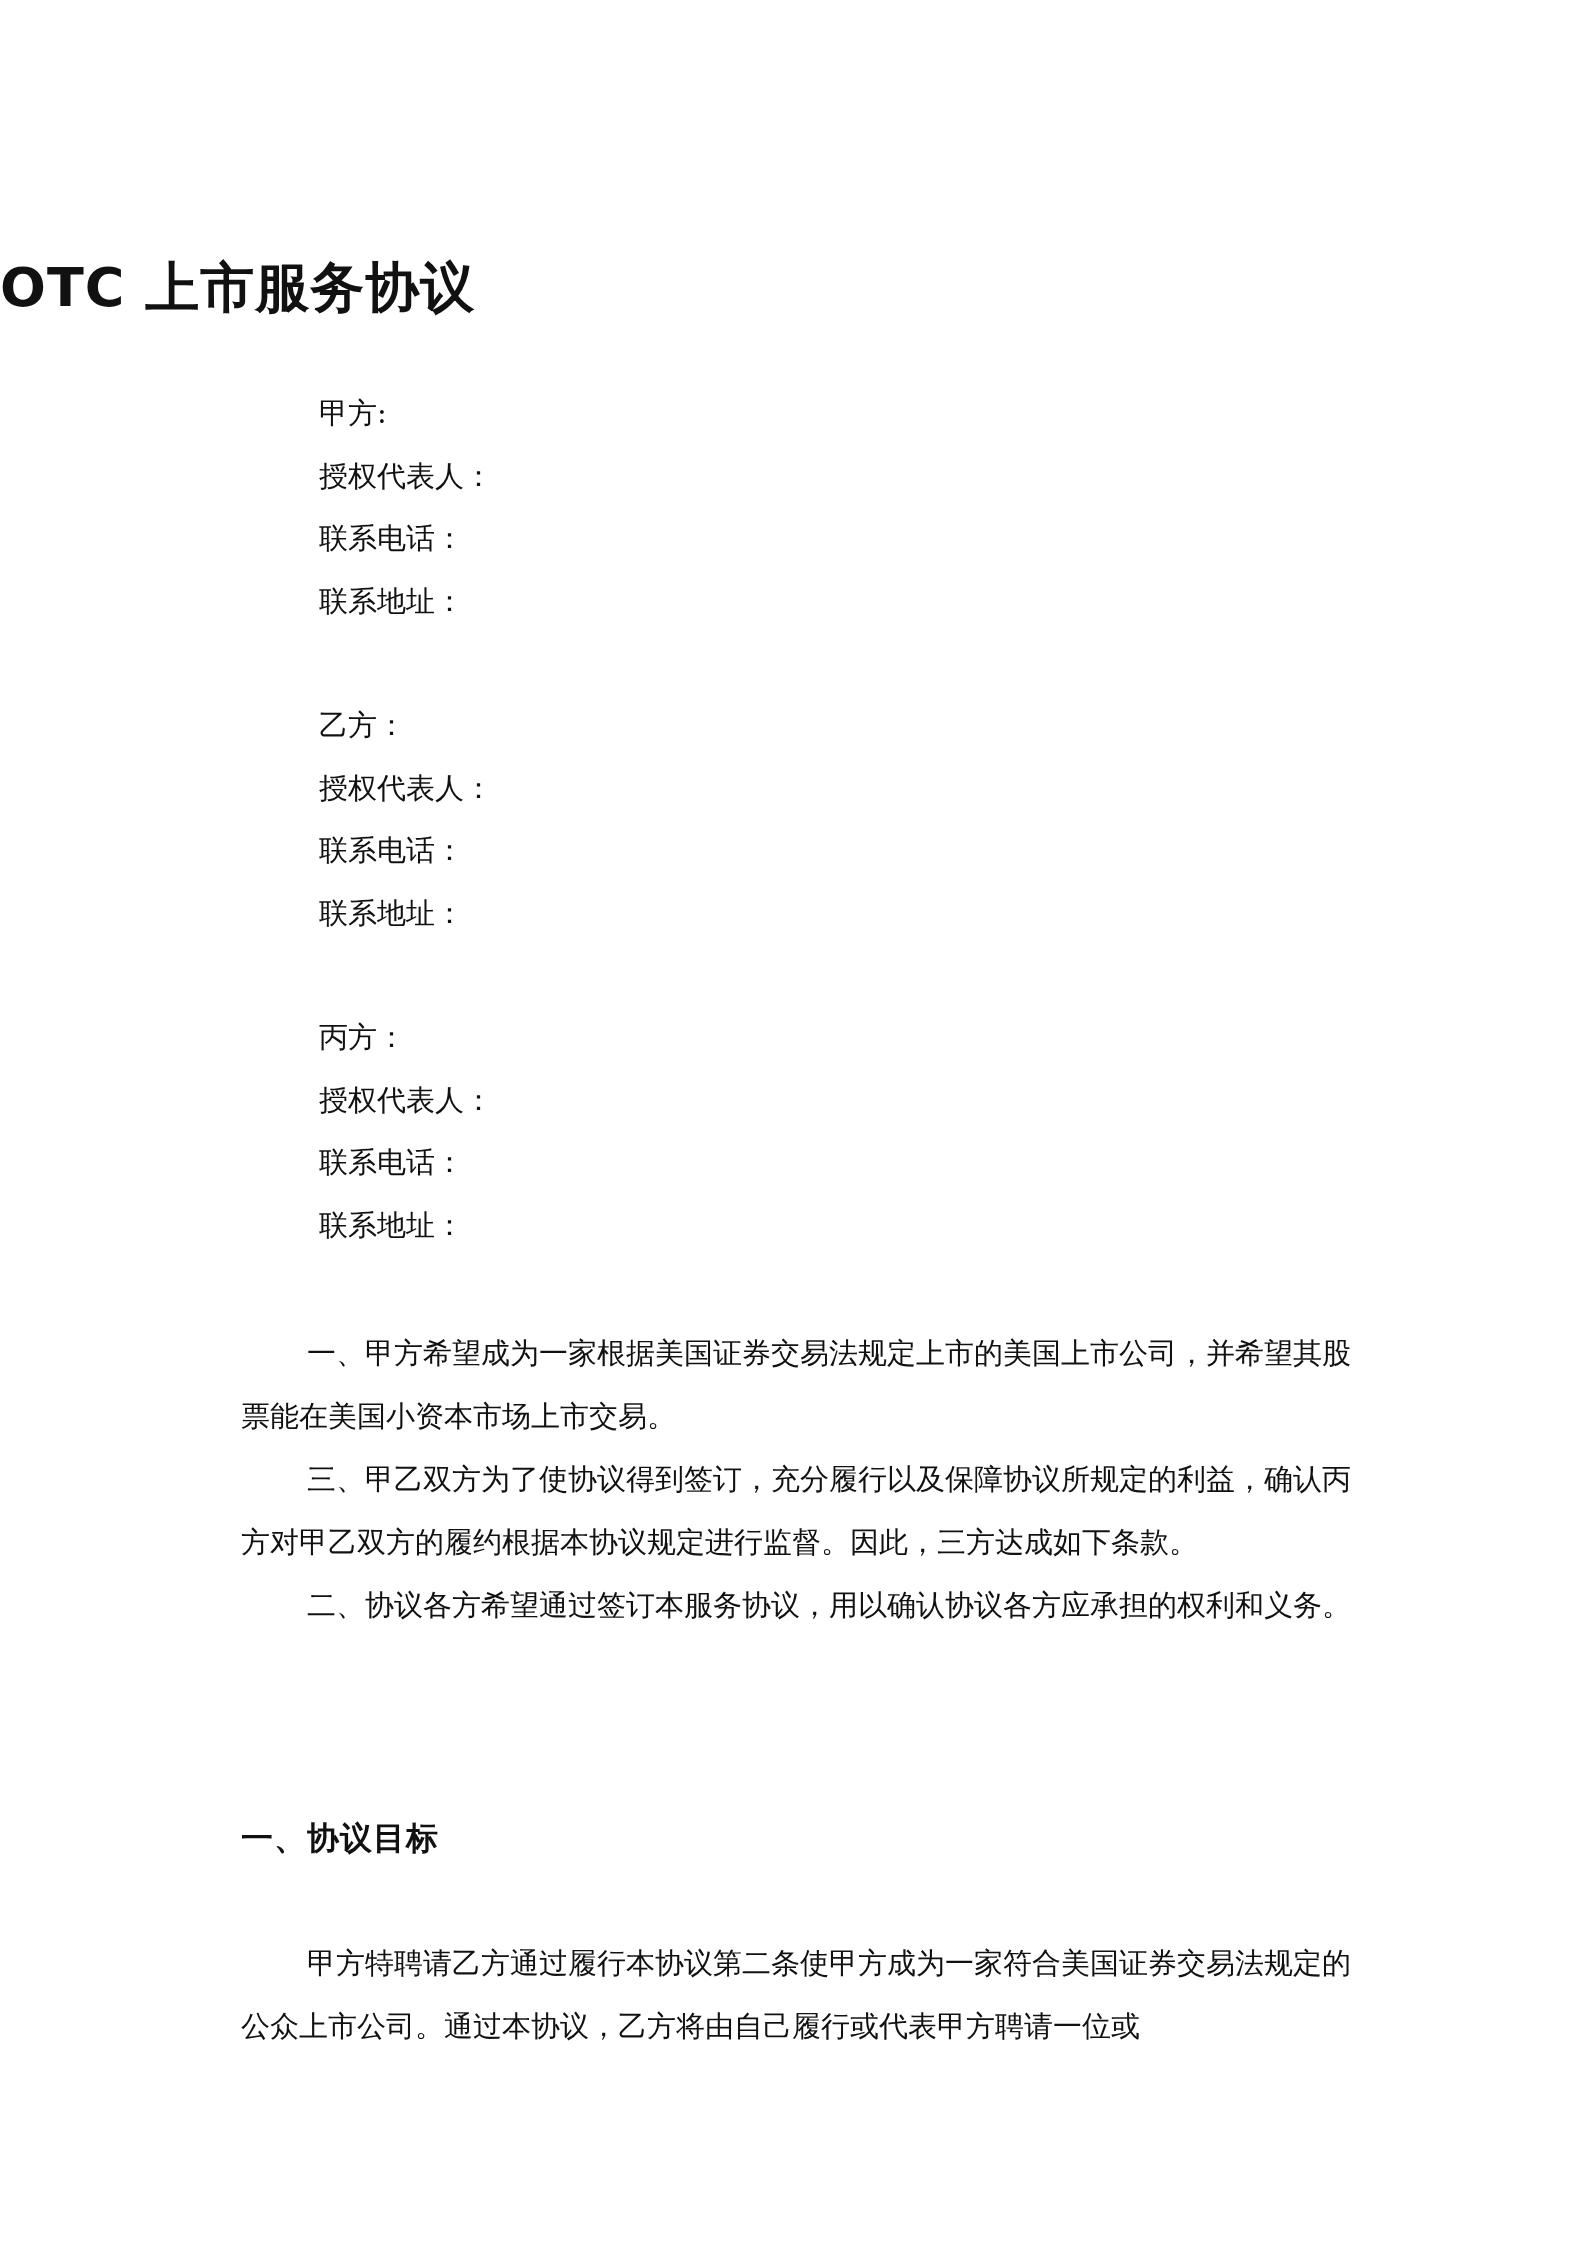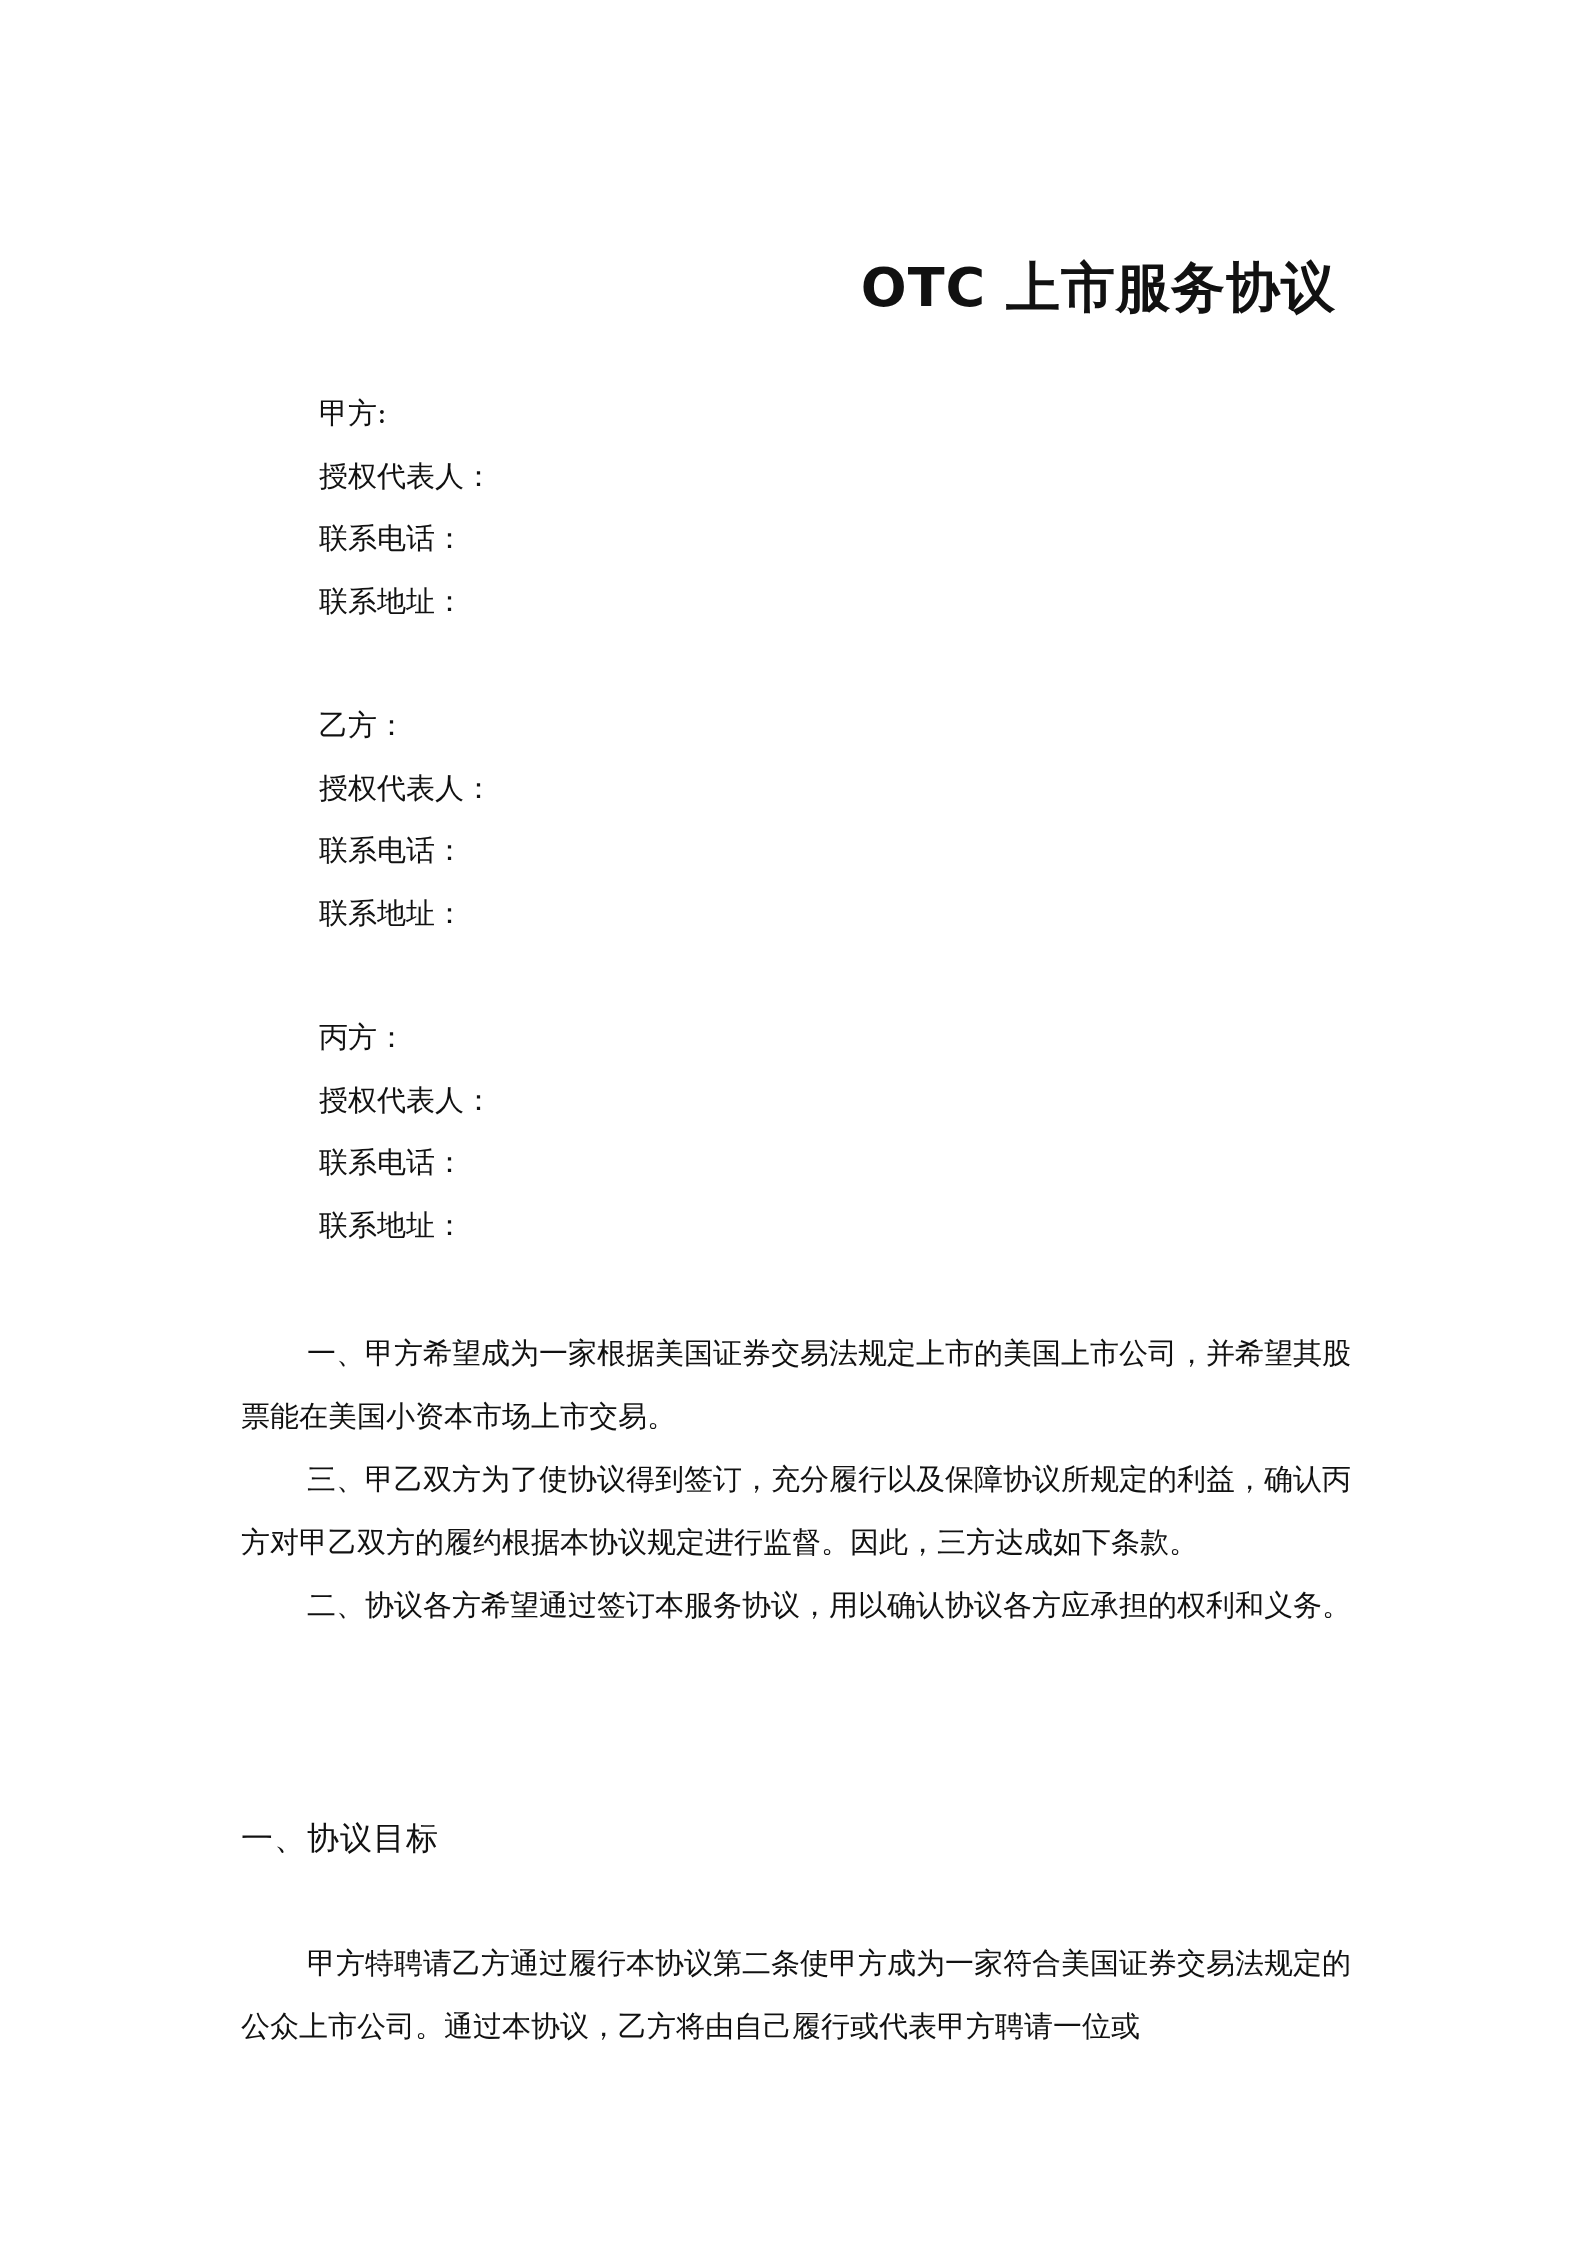--- a/index.html
+++ b/index.html
@@ -4,35 +4,35 @@
 <style>
   html, body { margin: 0; padding: 0; background: #ffffff; }
   body {
     width: 1587px; height: 2245px; position: relative; overflow: hidden;
     font-family: "DejaVu Serif", "Liberation Serif", serif;
     color: #111111;
   }
   .page { position: absolute; left: 0; top: 0; width: 1587px; height: 2245px; background: #fff; }
   .title {
     position: absolute; left: 0; width: 1336px; top: 248px;
-    text-align: right; font-size: 54px; font-weight: bold; line-height: 80px;
+    text-align: left; font-size: 54px; font-weight: bold; line-height: 80px;
     font-family: "DejaVu Sans", "Liberation Sans", sans-serif;
     letter-spacing: 1px;
   }
   .party { position: absolute; left: 306px; margin-left: 13px; }
   .party-line { font-size: 29px; line-height: 62.5px; height: 62.5px; white-space: nowrap; }
   .body-block {
     position: absolute; left: 241px; width: 1110px;
     font-size: 29px; line-height: 63px;
   }
   .para { text-indent: 66px; text-align: justify; text-align-last: left; margin: 0; }
   .heading {
     position: absolute; left: 241px; top: 1808px;
     font-family: "DejaVu Sans", "Liberation Sans", sans-serif;
-    font-size: 32px; font-weight: normal; line-height: 60px; letter-spacing: 1px;
+    font-size: 32px; font-weight: bold; line-height: 60px; letter-spacing: 1px;
   }
 </style>
 </head>
 <body>
 
 <div class="page">
 
   <div class="title">OTC 上市服务协议</div>
 
   <div class="party" style="top:382px;">

